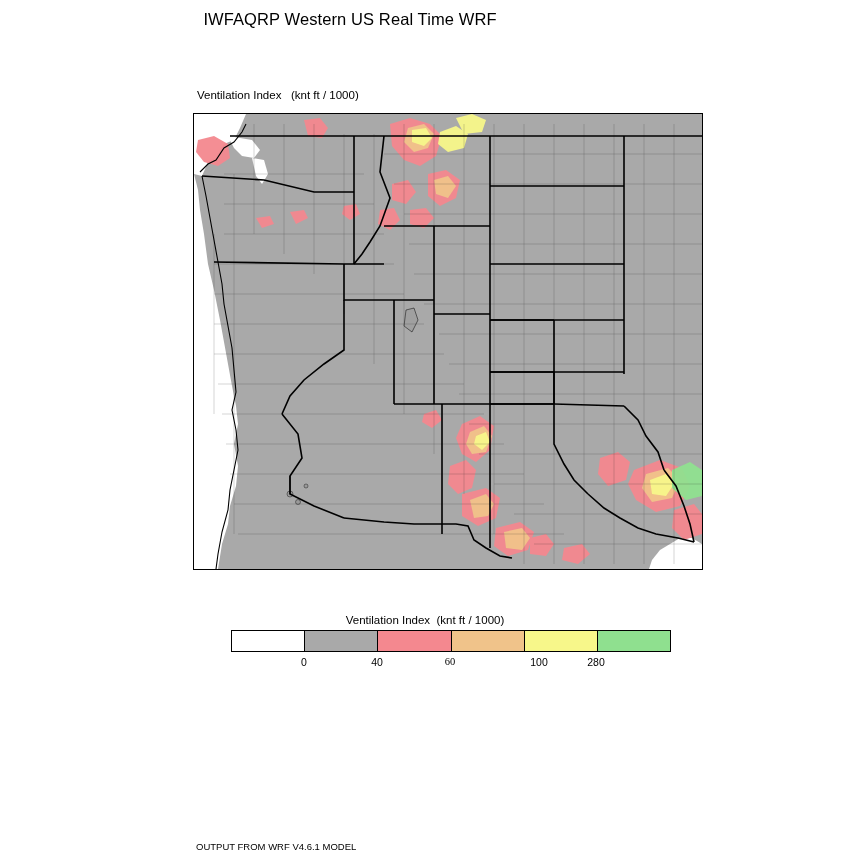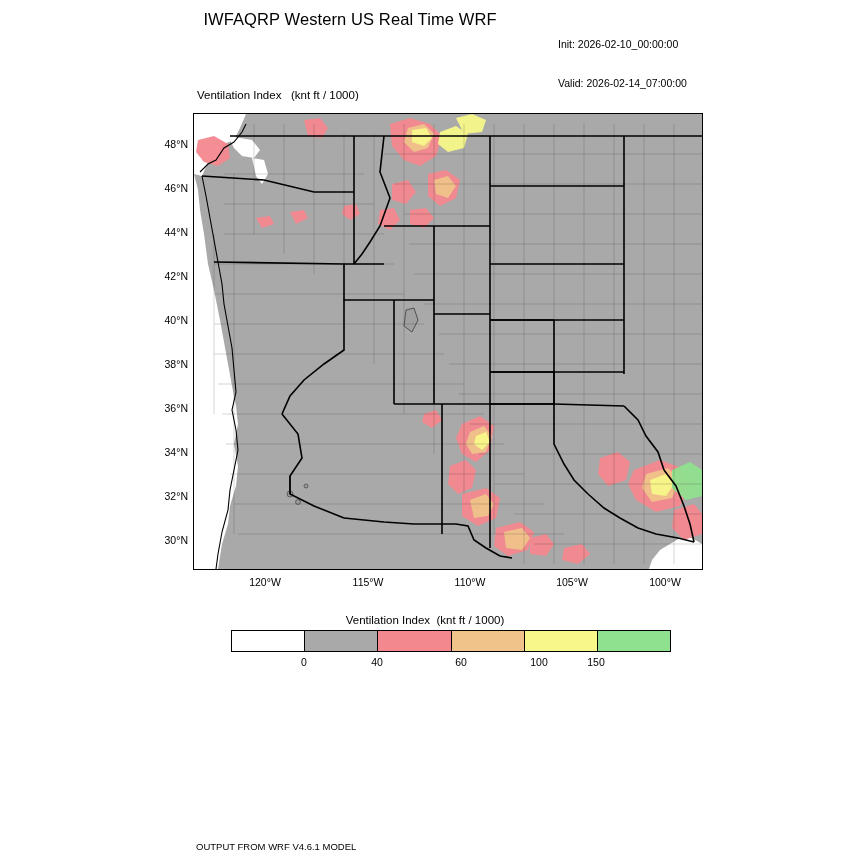--- a/index.html
+++ b/index.html
@@ -139,47 +139,24 @@
     white-space: pre;
   }
 </style>
 </head>
 <body>
 
 <div class="page">
 
   <div class="main-title">IWFAQRP Western US Real Time WRF</div>
 
-  <div class="run-info">
-    <div>Init: 2026-02-10_00:00:00</div>
-    <div>Valid: 2026-02-14_07:00:00</div>
-  </div>
 
   <div class="plot-title">Ventilation Index   (knt ft / 1000)</div>
 
-  <div class="ytick-wrap">
-    <div class="ylab" style="top:25px;">48°N</div>
-    <div class="ylab" style="top:69px;">46°N</div>
-    <div class="ylab" style="top:113px;">44°N</div>
-    <div class="ylab" style="top:157px;">42°N</div>
-    <div class="ylab" style="top:201px;">40°N</div>
-    <div class="ylab" style="top:245px;">38°N</div>
-    <div class="ylab" style="top:289px;">36°N</div>
-    <div class="ylab" style="top:333px;">34°N</div>
-    <div class="ylab" style="top:377px;">32°N</div>
-    <div class="ylab" style="top:421px;">30°N</div>
-  </div>
-
-  <div class="xtick-wrap">
-    <div class="xlab" style="left:72px;">120°W</div>
-    <div class="xlab" style="left:175px;">115°W</div>
-    <div class="xlab" style="left:277px;">110°W</div>
-    <div class="xlab" style="left:379px;">105°W</div>
-    <div class="xlab" style="left:472px;">100°W</div>
-  </div>
+
 
   <div class="map-frame">
     <svg class="map-svg" width="508" height="455" viewBox="0 0 508 455">
 
       <rect x="0" y="0" width="508" height="455" fill="#a9a9a9"></rect>
 
       <path d="M0,0 L0,60 L8,62 L14,48 L22,44 L30,30 L40,26 L46,14 L52,0 Z" fill="#ffffff"></path>
       <path d="M0,60 L0,455 L24,455 L28,430 L34,410 L36,392 L42,372 L44,352 L40,330
                L44,310 L42,292 L38,272 L34,250 L30,228 L26,206 L20,176 L14,150 L10,120
                L6,96 L4,76 Z" fill="#ffffff"></path>
@@ -324,23 +301,23 @@
     <div class="seg" style="background:#ffffff"></div>
     <div class="seg" style="background:#a9a9a9"></div>
     <div class="seg" style="background:#f4888f"></div>
     <div class="seg" style="background:#f0c38a"></div>
     <div class="seg" style="background:#f7f78a"></div>
     <div class="seg" style="background:#8fe08f"></div>
   </div>
   <div class="cbar-ticks">
     <span style="left:73px;">0</span>
     <span style="left:146px;text-align:right;">40</span>
-    <span style="left:230px;">60</span>
+    <span style="left:219px;font-family:Liberation Serif, serif;">60</span>
     <span style="left:308px;">100</span>
-    <span style="left:365px;">150</span>
+    <span style="left:365px;">280</span>
   </div>
 
   <div class="footer">
     <div>OUTPUT FROM WRF V4.6.1 MODEL</div>
     
   </div>
 
 </div>
 
 </body></html>

